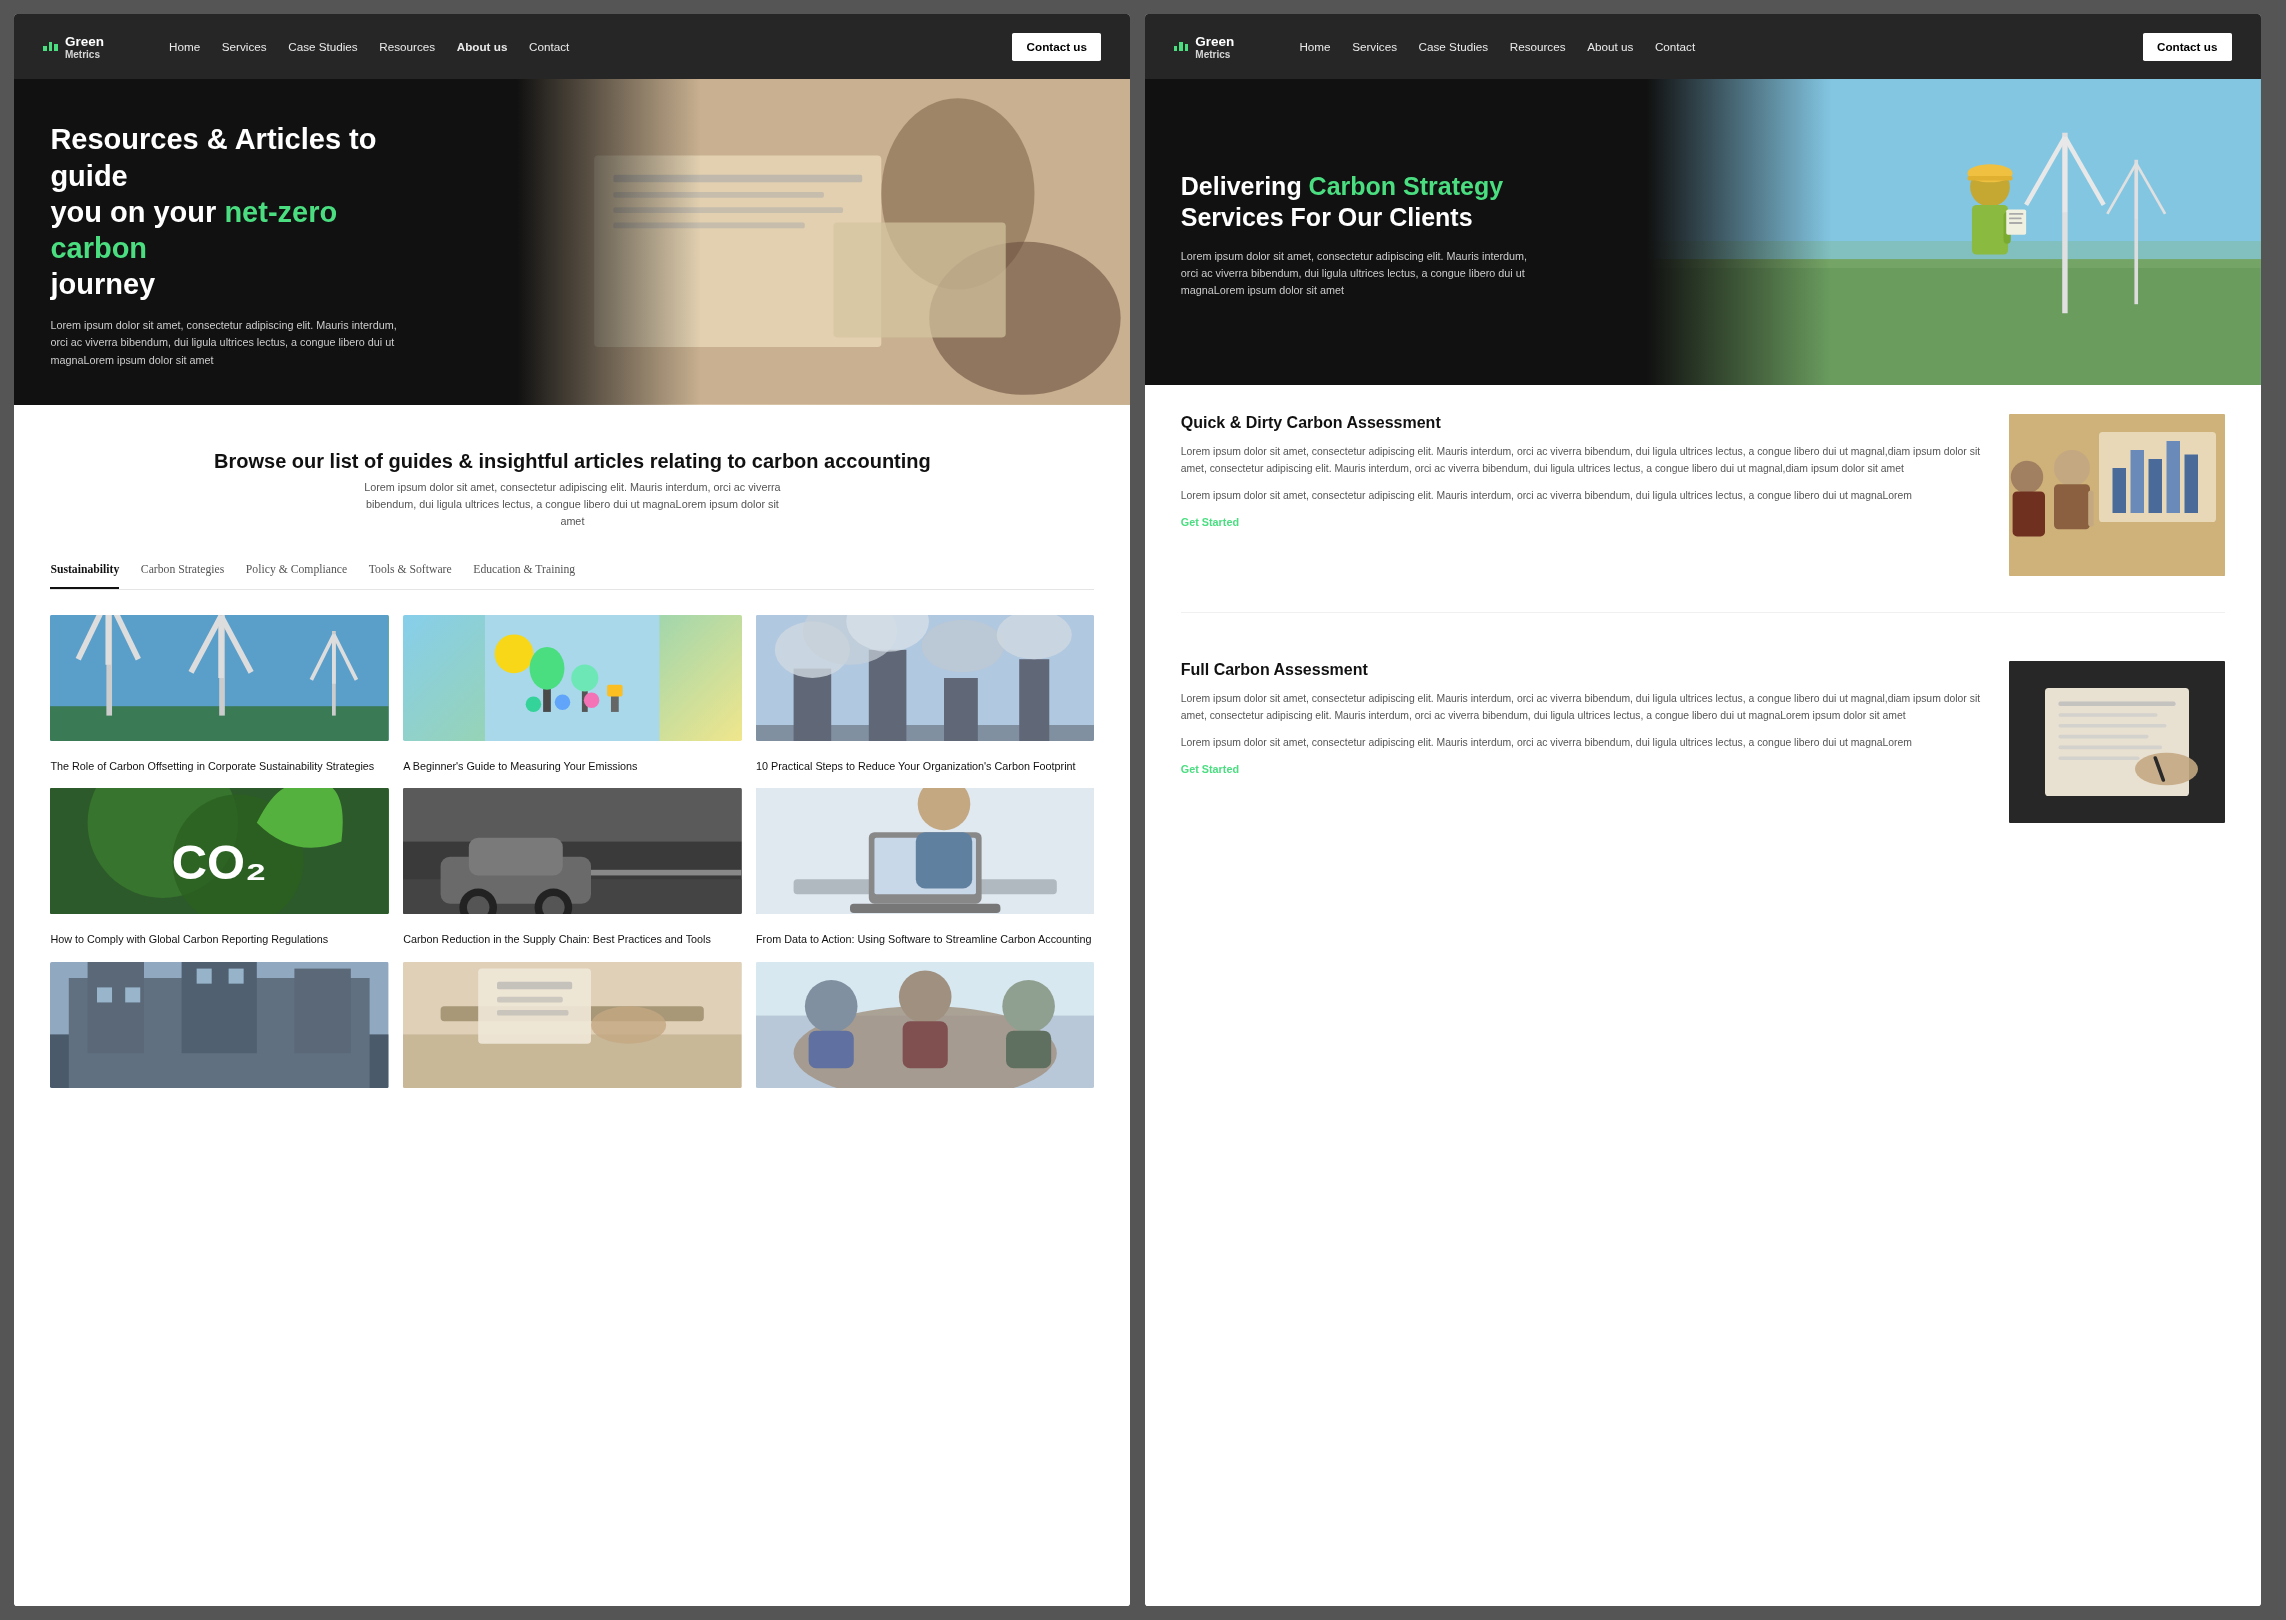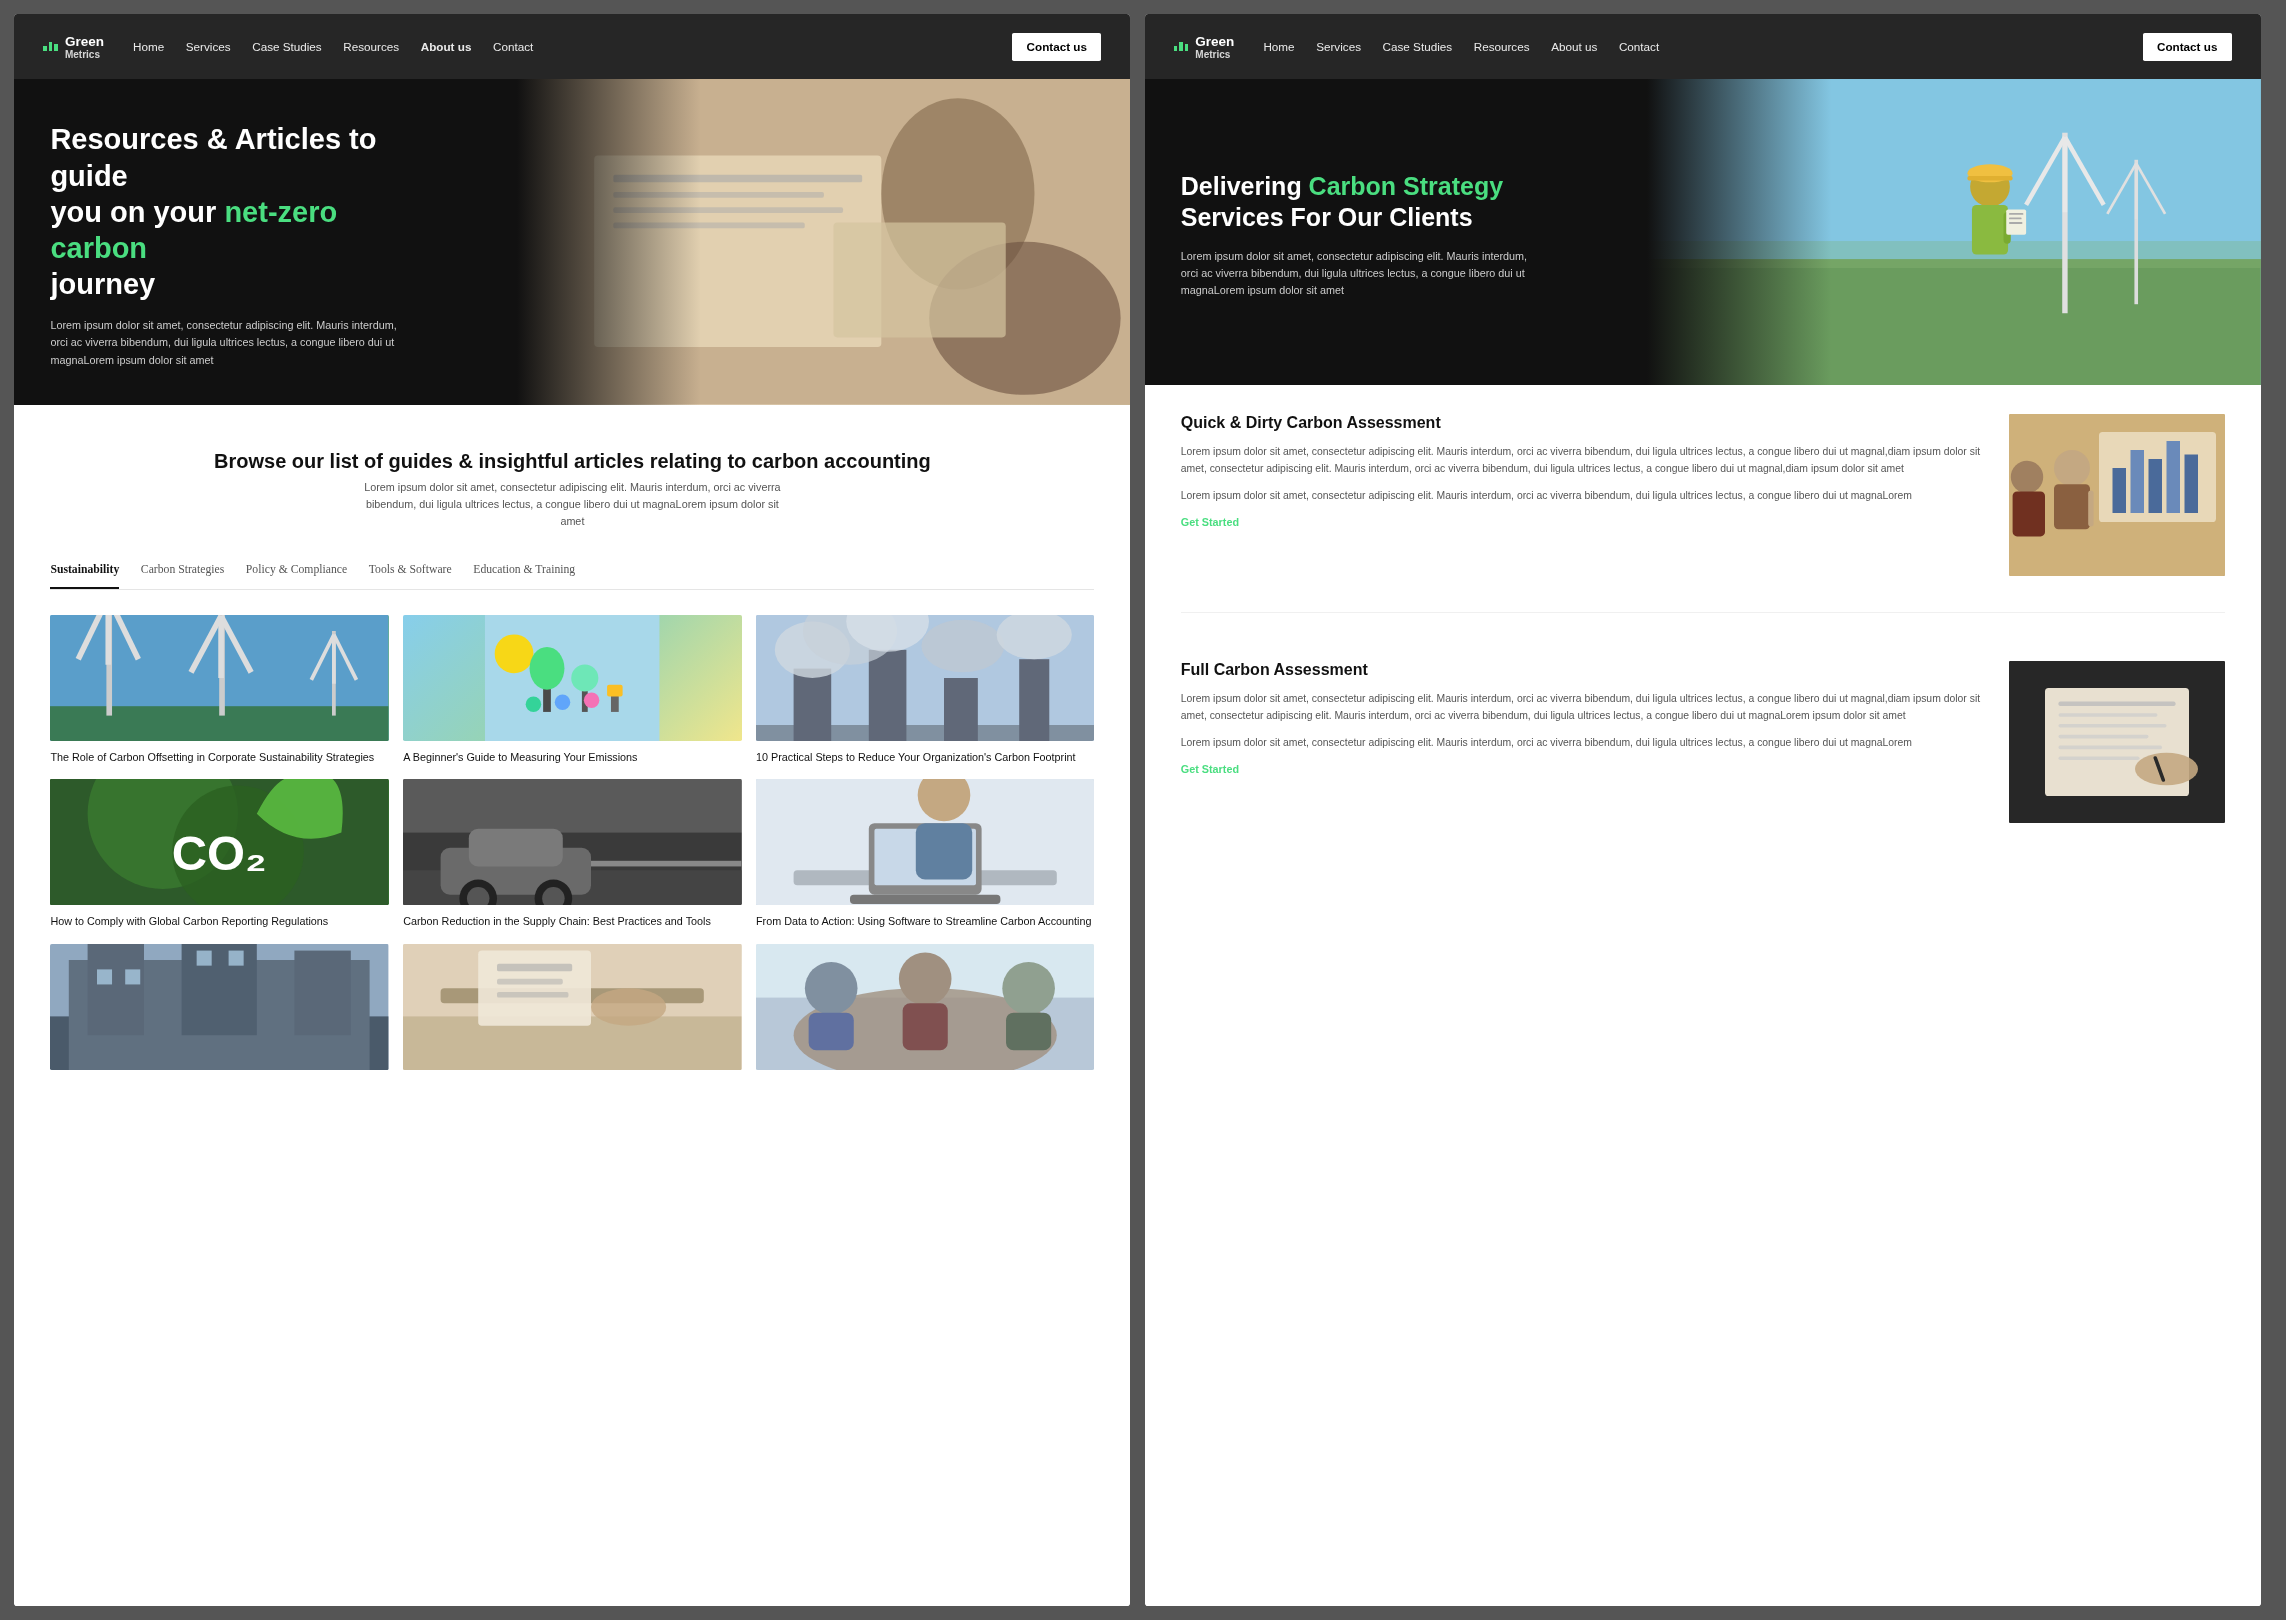--- a/index.html
+++ b/index.html
@@ -55,20 +55,21 @@
     }
     .logo-bar span {
       display: block;
       background: #4ade80;
       width: 3.6px;
     }
     .nav-links {
       display: flex;
       gap: 21.6px;
       flex: 1;
+      margin-left: 36px;
     }
     .nav-link {
       color: #fff;
       font-size: 11.7px;
       text-decoration: none;
       opacity: 0.9;
     }
     .nav-link.active {
       color: #fff;
       font-weight: 600;
@@ -203,21 +204,21 @@
       gap: 14.4px;
     }
     .article-card {
       cursor: pointer;
     }
     .article-thumb {
       width: 100%;
       height: 126px;
       border-radius: 1.8px;
       overflow: hidden;
-      margin-bottom: 9px;
+      margin-bottom: 18px;
     }
     .article-thumb-img {
       width: 100%;
       height: 100%;
     }
     
     .thumb-sustainability {
       background: linear-gradient(135deg, #87ceeb 0%, #98d4b0 50%, #f0e68c 100%);
       display: flex;
       align-items: center;

